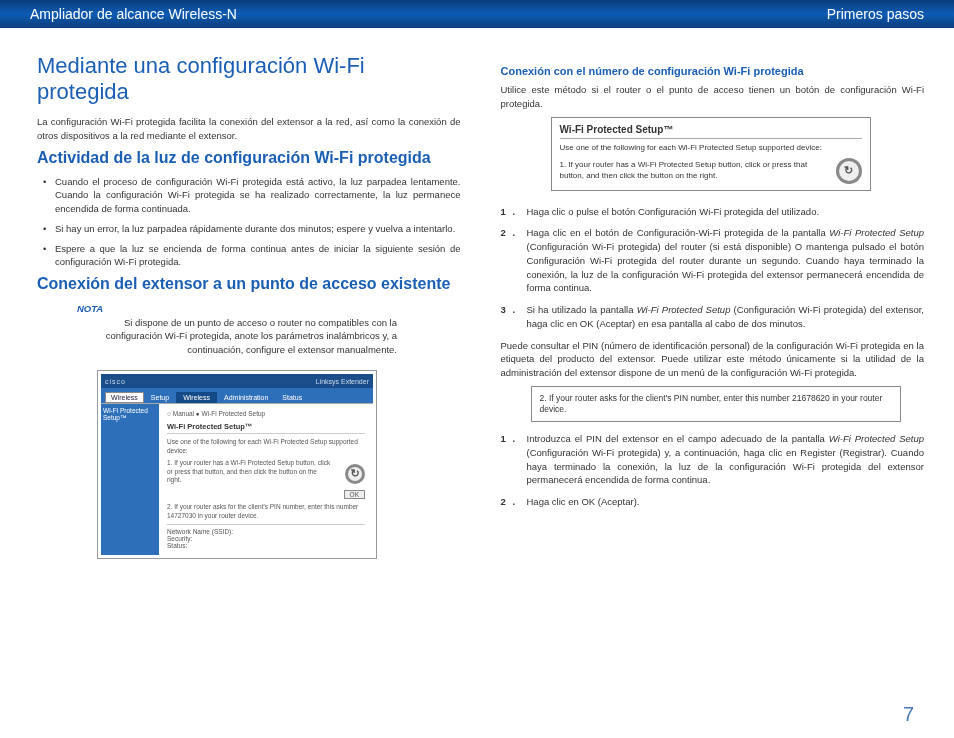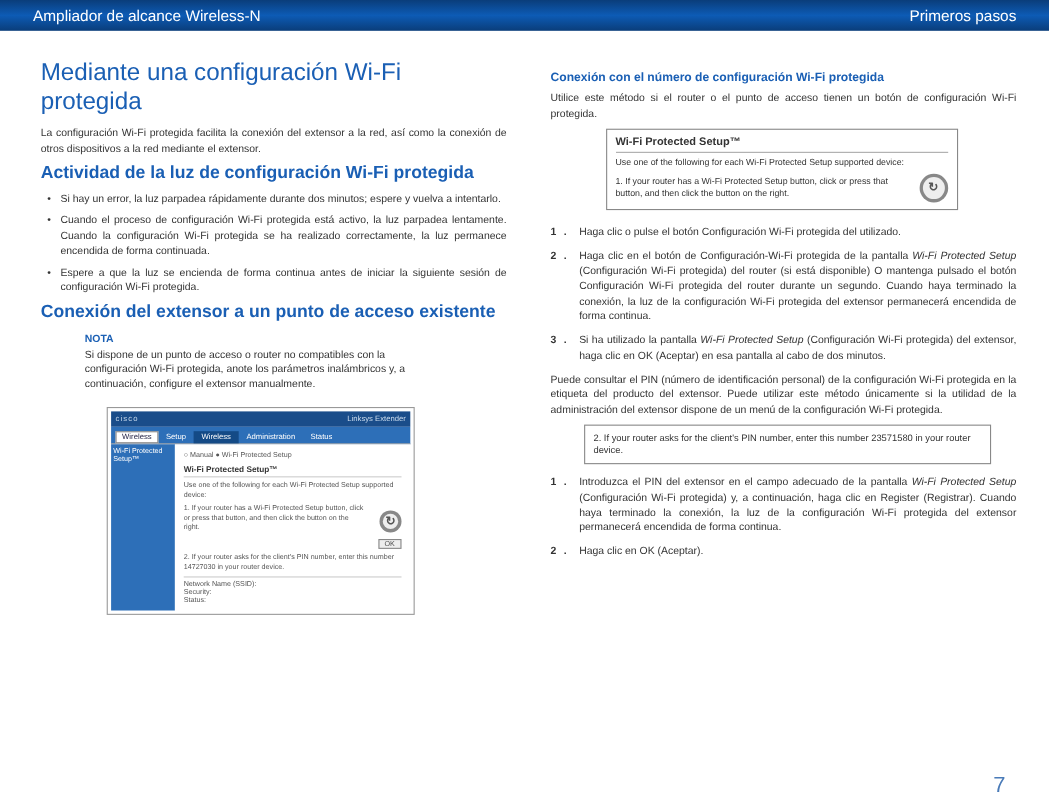--- a/index.html
+++ b/index.html
@@ -52,22 +52,22 @@
   ul li { position: relative; line-height: 1.45; margin-bottom: 6px; text-align: justify; font-size: 9.5px; }
   ul li::before { content: "•"; position: absolute; left: -12px; }
   ol { list-style: none; padding-left: 26px; counter-reset: step; }
   ol li { position: relative; line-height: 1.45; margin-bottom: 8px; text-align: justify; font-size: 9.5px; }
   ol li .num { position: absolute; left: -26px; font-weight: bold; }
   ol li .dot { position: absolute; left: -14px; font-weight: bold; }
   .note-box {
     margin: 10px 0 14px 40px;
     width: 320px;
   }
-  .note-label { color: #1a5fb4; font-weight: bold; font-size: 9.5px; margin-bottom: 2px; }
-  .note-body { font-size: 9.5px; line-height: 1.4; }
+  .note-label { color: #1a5fb4; font-weight: bold; font-size: 9.5px; margin-bottom: 2px; font-style: italic; }
+  .note-body { font-size: 9.5px; line-height: 1.4; text-align: right; }
   .ui-screenshot {
     border: 1px solid #999;
     margin: 8px 0 8px 60px;
     width: 280px;
     padding: 3px;
     background: #fff;
     font-size: 7px;
   }
   .ui-topbar { background: #1a4d8a; height: 14px; display:flex; align-items:center; padding:0 4px; color:#cde; }
   .ui-nav { background: #2d6fb8; height: 16px; border-bottom: 1px solid #aaa; display:flex; color:#fff; align-items:flex-end; }
@@ -116,22 +116,22 @@
 </div>
 
 <div class="page">
 
   <div class="col">
     <h1>Mediante una configuración Wi-Fi protegida</h1>
     <p>La configuración Wi-Fi protegida facilita la conexión del extensor a la red, así como la conexión de otros dispositivos a la red mediante el extensor.</p>
 
     <h2>Actividad de la luz de configuración Wi-Fi protegida</h2>
     <ul>
+      <li>Cuando el proceso de configuración Wi-Fi protegida está activo, la luz parpadea lentamente. Cuando la configuración Wi-Fi protegida se ha realizado correctamente, la luz permanece encendida de forma continuada.</li>
       <li>Si hay un error, la luz parpadea rápidamente durante dos minutos; espere y vuelva a intentarlo.</li>
-      <li>Cuando el proceso de configuración Wi-Fi protegida está activo, la luz parpadea lentamente. Cuando la configuración Wi-Fi protegida se ha realizado correctamente, la luz permanece encendida de forma continuada.</li>
       <li>Espere a que la luz se encienda de forma continua antes de iniciar la siguiente sesión de configuración Wi-Fi protegida.</li>
     </ul>
 
     <h2>Conexión del extensor a un punto de acceso existente</h2>
 
     <div class="note-box">
       <div class="note-label">NOTA</div>
       <div class="note-body">Si dispone de un punto de acceso o router no compatibles con la configuración Wi-Fi protegida, anote los parámetros inalámbricos y, a continuación, configure el extensor manualmente.</div>
     </div>
 
@@ -187,21 +187,21 @@
 
     <ol>
       <li><span class="num">1</span><span class="dot">.</span><span>Haga clic o pulse el botón </span><strong>Configuración Wi-Fi protegida</strong><span> del utilizado.</span></li>
       <li><span class="num">2</span><span class="dot">.</span><span>Haga clic en el botón de </span><strong>Configuración-Wi-Fi protegida</strong><span> de la pantalla </span><em>Wi-Fi Protected Setup</em><span> (Configuración Wi-Fi protegida) del router (si está disponible) O mantenga pulsado el botón Configuración Wi-Fi protegida del router durante un segundo. Cuando haya terminado la conexión, la luz de la configuración Wi-Fi protegida del extensor permanecerá encendida de forma continua.</span></li>
       <li><span class="num">3</span><span class="dot">.</span><span>Si ha utilizado la pantalla </span><em>Wi-Fi Protected Setup</em><span> (Configuración Wi-Fi protegida) del extensor, haga clic en </span><strong>OK</strong><span> (Aceptar) en esa pantalla al cabo de dos minutos.</span></li>
     </ol>
 
     <p>Puede consultar el PIN (número de identificación personal) de la configuración Wi-Fi protegida en la etiqueta del producto del extensor. Puede utilizar este método únicamente si la utilidad de la administración del extensor dispone de un menú de la configuración Wi-Fi protegida.</p>
 
     <div class="pin-box">
-      <span>2. If your router asks for the client's PIN number, enter this number </span><strong>23571580</strong><span> in your router device.</span>
+      <span>2. If your router asks for the client's PIN number, enter this number </span><strong>21678620</strong><span> in your router device.</span>
     </div>
 
     <ol>
       <li><span class="num">1</span><span class="dot">.</span><span>Introduzca el PIN del extensor en el campo adecuado de la pantalla </span><em>Wi-Fi Protected Setup</em><span> (Configuración Wi-Fi protegida) y, a continuación, haga clic en </span><strong>Register</strong><span> (Registrar). Cuando haya terminado la conexión, la luz de la configuración Wi-Fi protegida del extensor permanecerá encendida de forma continua.</span></li>
       <li><span class="num">2</span><span class="dot">.</span><span>Haga clic en </span><strong>OK</strong><span> (Aceptar).</span></li>
     </ol>
   </div>
 </div>
 
 <div class="page-num">7</div>

